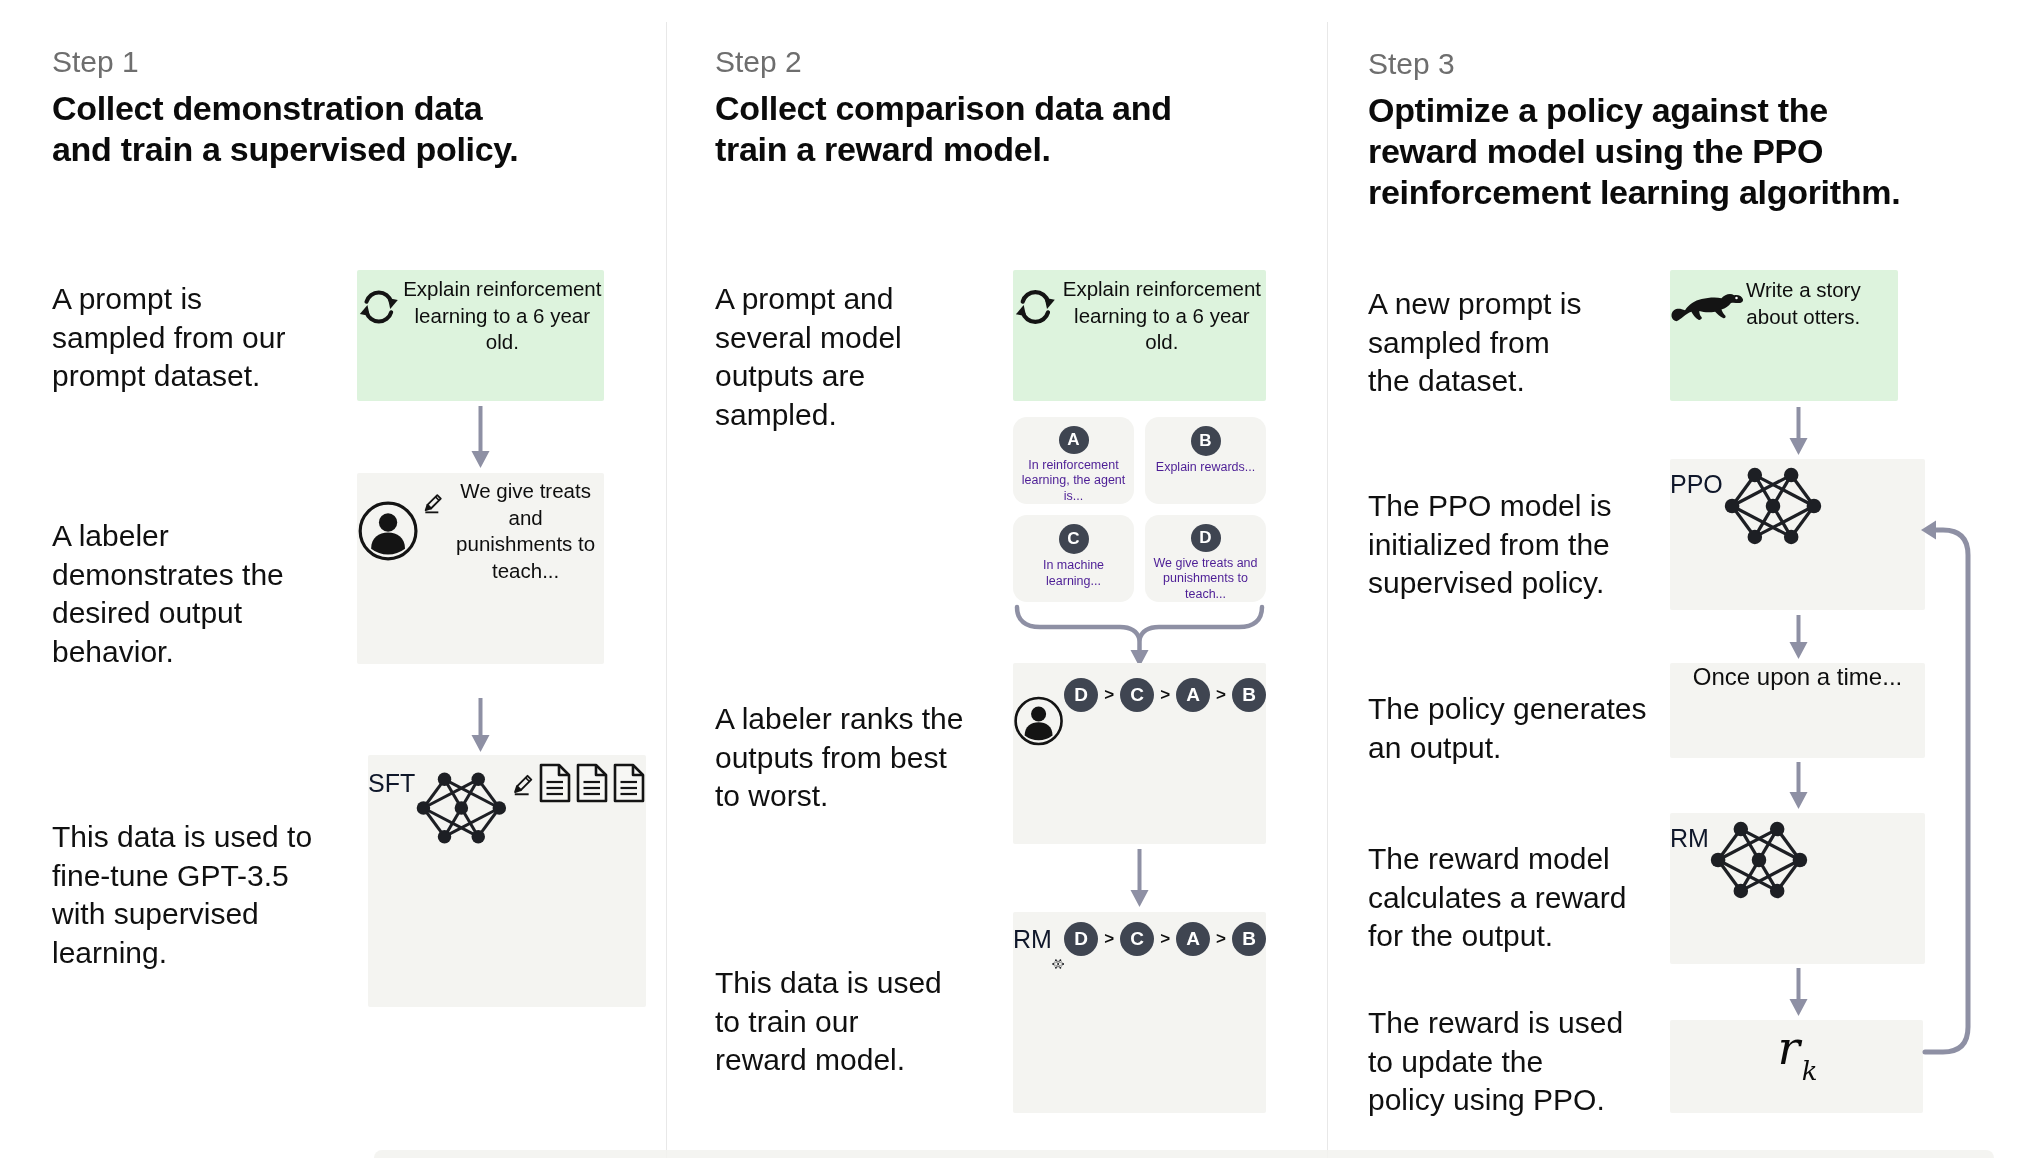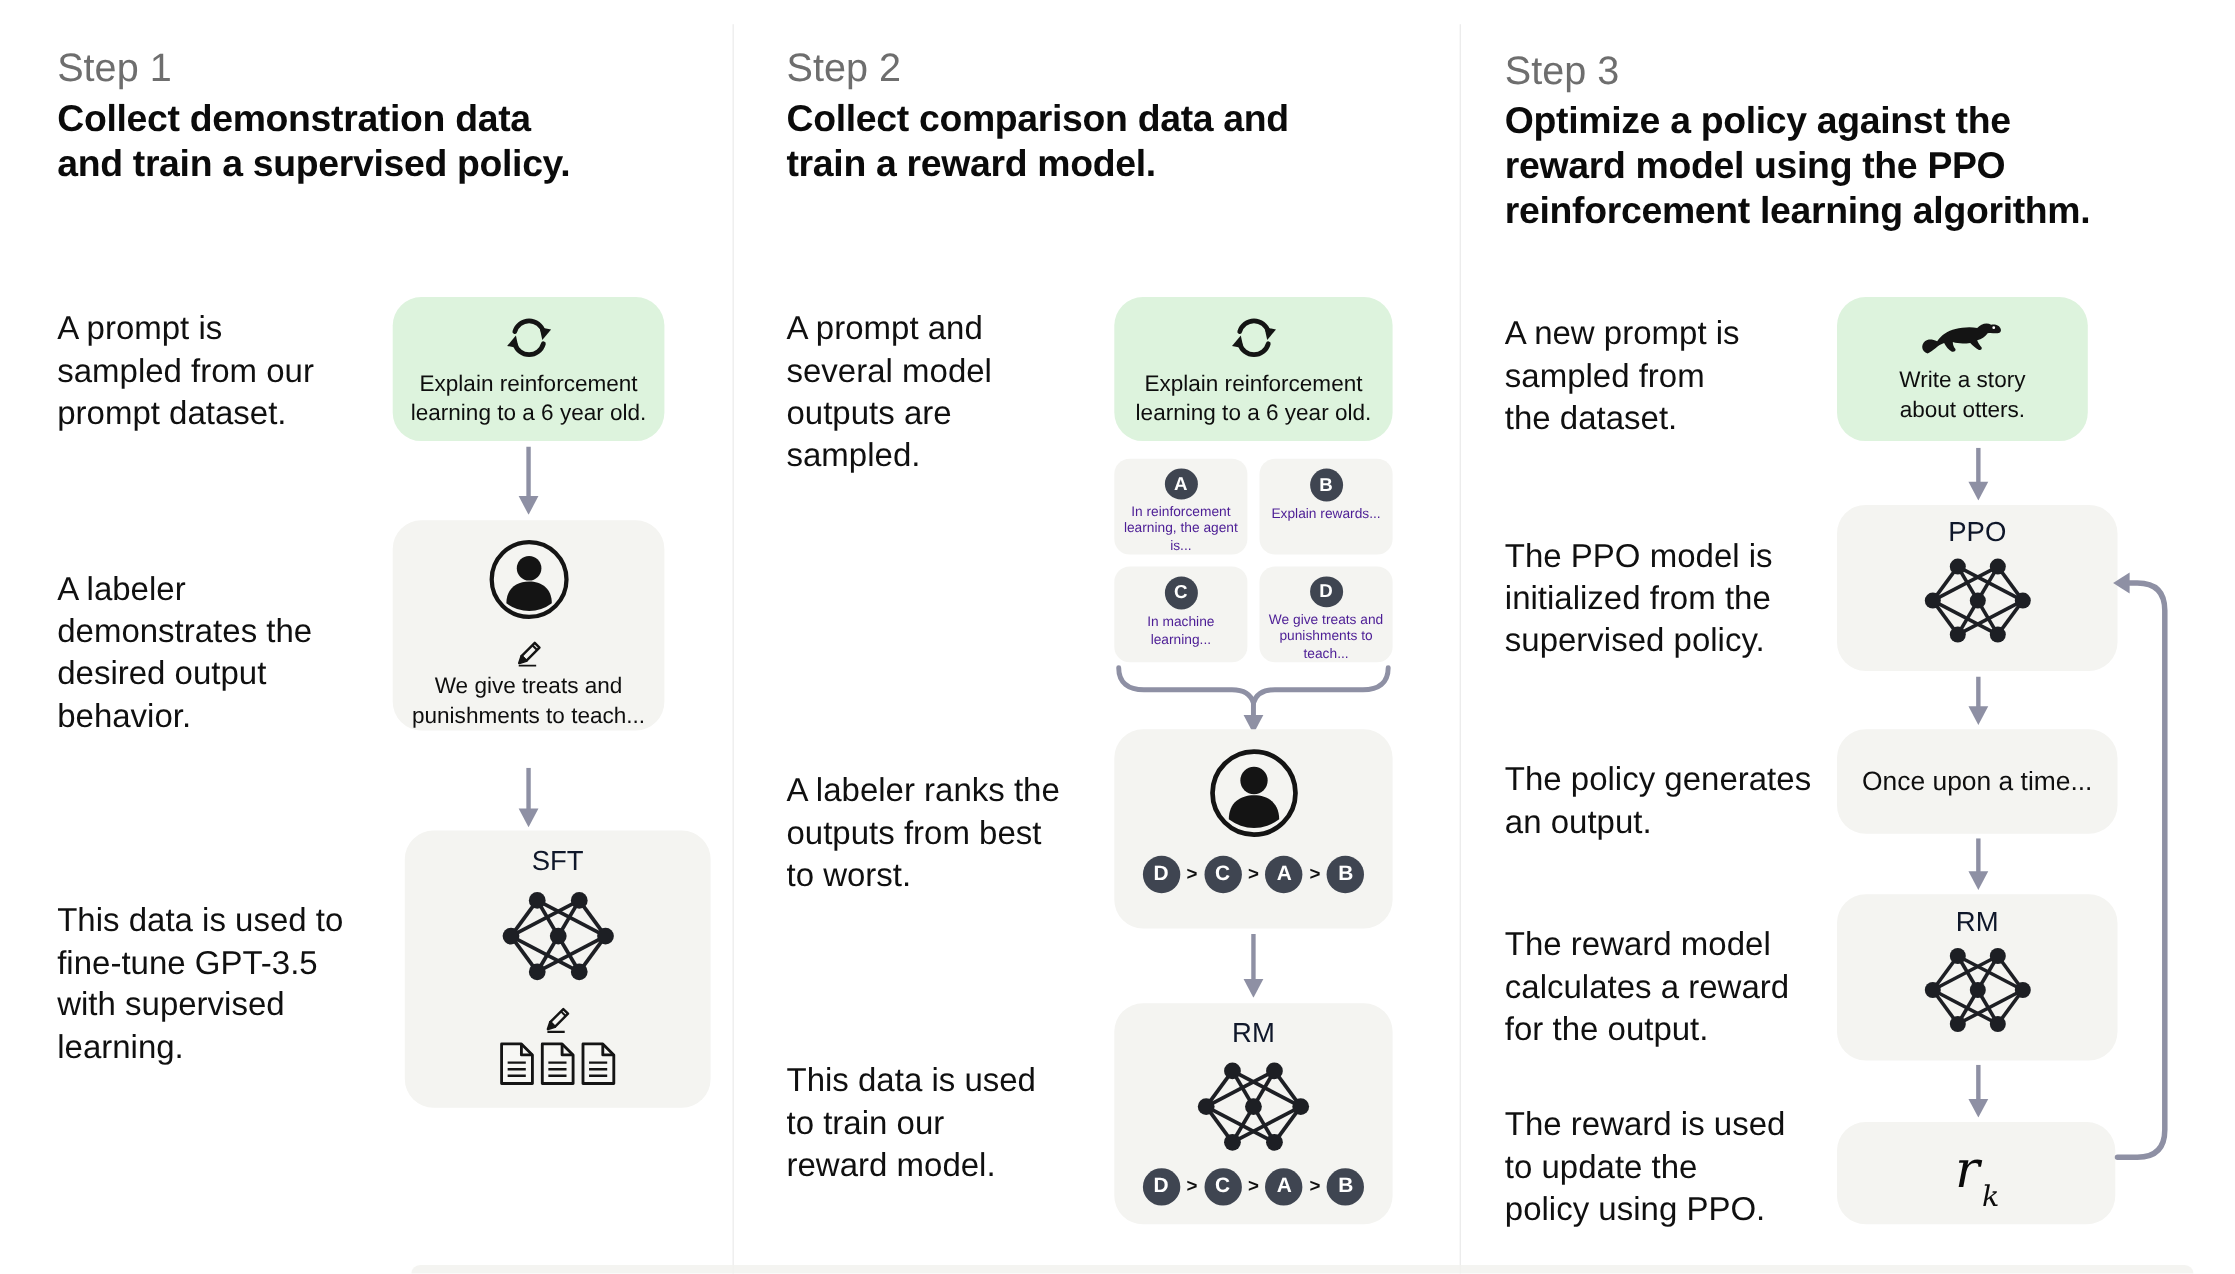--- a/index.html
+++ b/index.html
@@ -2,25 +2,25 @@
 <html><head>
 <meta charset="utf-8">
 <style>
   html,body{margin:0;padding:0;background:#fff;}
   .canvas{
     position:relative;width:2032px;height:1158px;background:#ffffff;overflow:hidden;
     font-family:"Liberation Sans","DejaVu Sans",sans-serif;color:#0f0f0f;
   }
   .abs{position:absolute;}
   .divider{position:absolute;top:22px;bottom:0;width:1px;background:#e8e8e8;}
-  .step-label{font-size:36px;line-height:36px;color:#6e6e6e;white-space:nowrap;}
+  .step-label{font-size:30px;line-height:36px;color:#6e6e6e;white-space:nowrap;}
   .title{font-size:34px;line-height:41px;font-weight:bold;color:#0b0b0b;letter-spacing:-0.3px;}
   .title div,.caption div{white-space:nowrap;}
   .caption{font-size:30px;line-height:38.5px;color:#101010;}
-  .panel{position:absolute;border-radius:26px;display:flex;flex-direction:column;align-items:center;text-align:center;}
+  .panel{position:absolute;border-radius:2px;display:flex;flex-direction:row;align-items:flex-start;text-align:center;}
   .green{background:#ddf3dd;}
   .gray{background:#f4f4f1;}
   .panel-note{font-size:20.5px;line-height:26.5px;color:#0e0e0e;}
   .box-label{font-size:25px;line-height:30px;color:#0f172a;}
   .mini-box{position:absolute;background:#f4f4f1;border-radius:14px;display:flex;flex-direction:column;align-items:center;padding-top:9px;box-sizing:border-box;}
   .mini-text{font-size:12.5px;line-height:15.5px;color:#4c1d95;text-align:center;width:114px;margin-top:4px;}
   .letter-circle{width:30px;height:30px;border-radius:50%;background:#3f4551;color:#ffffff;
     display:flex;align-items:center;justify-content:center;font-weight:bold;font-size:17px;}
   .rank-row{display:flex;align-items:center;gap:6px;}
   .rank-row .letter-circle{width:34px;height:34px;font-size:19px;}

